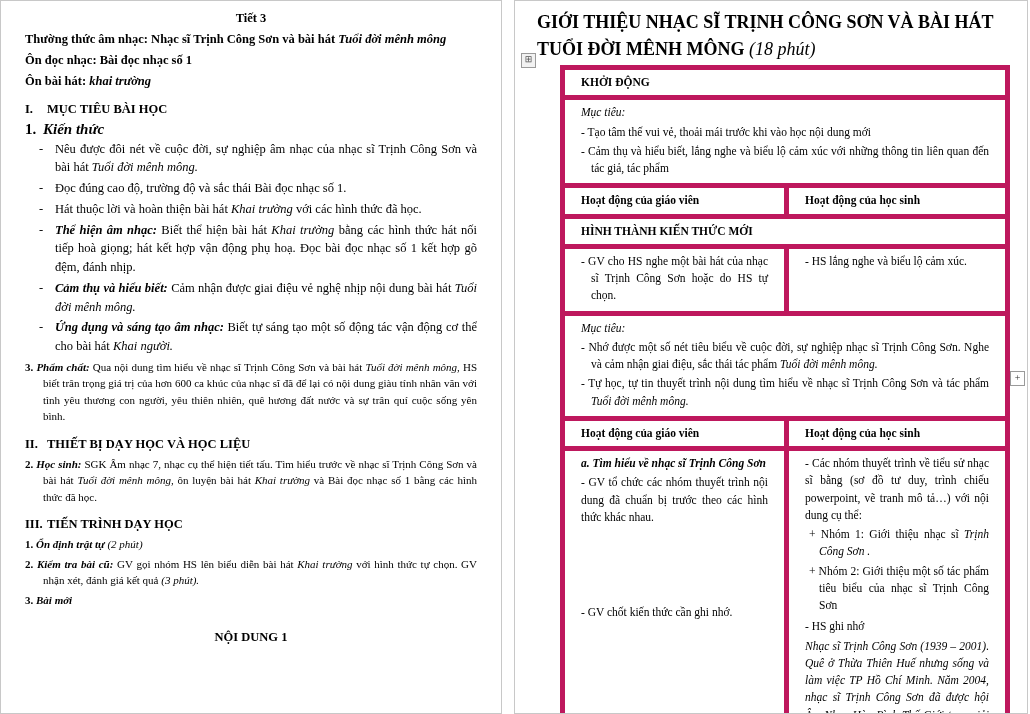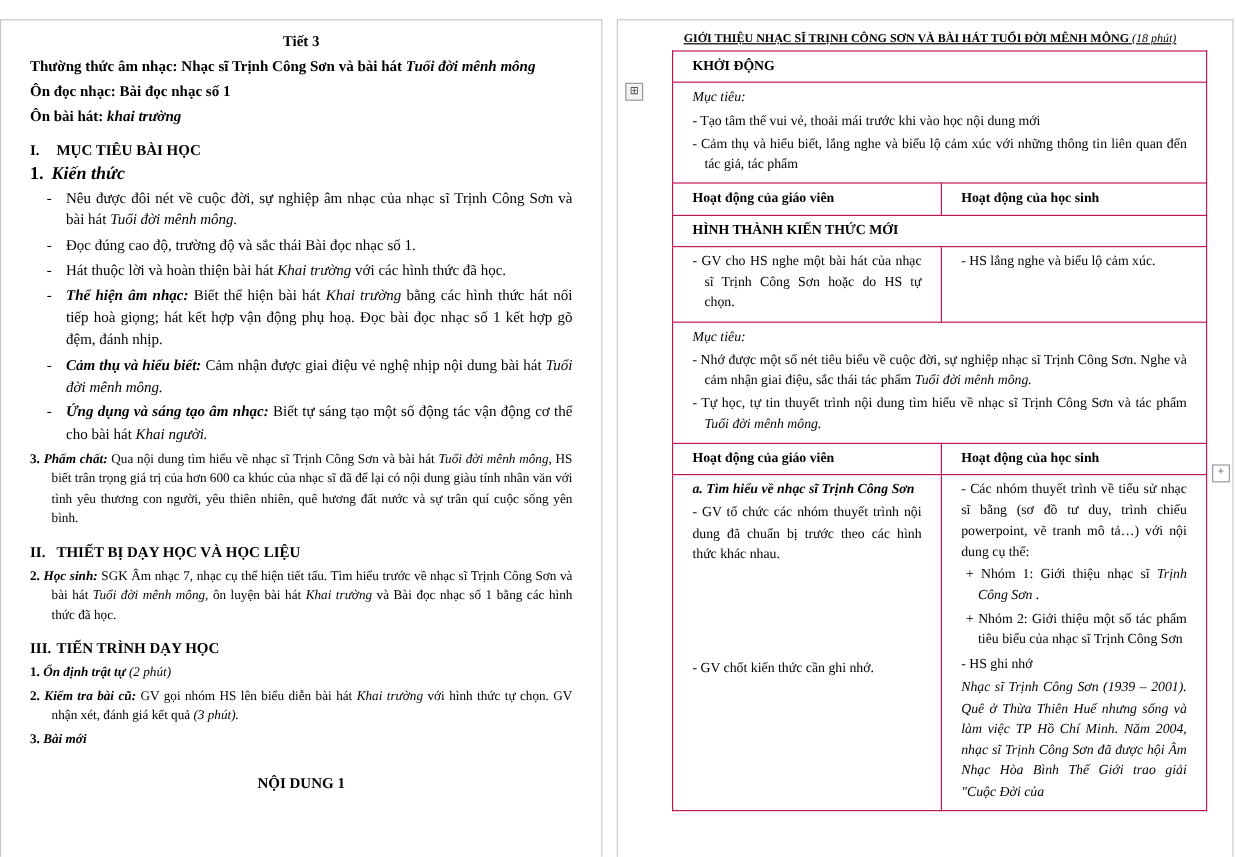--- a/index.html
+++ b/index.html
@@ -11,21 +11,20 @@
     width: 1030px;
     height: 714px;
     font-family: "Liberation Serif", serif;
     color: #000000;
     overflow: hidden;
   }
   .page-wrap {
     display: flex;
     width: 1030px;
     height: 562px;
-    margin-top: 16px;
   }
   .page {
     position: relative;
     background: #ffffff;
     border: 1px solid #c8c8c8;
     box-sizing: border-box;
     overflow: hidden;
   }
   .page-left {
     width: 502px;
@@ -92,42 +91,41 @@
   }
   .underline { }
   .noidung {
     text-align: center;
     font-weight: bold;
     font-size: 12.5px;
     margin-top: 22px;
   }
   
   .r-title {
-    font-size: 10px;
-    font-weight: bold;
-    text-align: center;
+    font-size: 18px;
+    font-weight: bold;
+    text-align: left;
     line-height: 1.5;
     margin: 0 0 2px 0;
-    text-decoration: underline;
   }
   .r-title .normal {
     font-weight: bold;
   }
   .r-title .mins {
     font-weight: normal;
     font-style: italic;
   }
   table.doc {
     border-collapse: collapse;
     width: 445px;
     margin-left: 23px;
     table-layout: fixed;
   }
   table.doc td {
-    border: 1px solid #be185d;
+    border: 5px solid #be185d;
     vertical-align: top;
     padding: 4px 16px;
     font-size: 11.5px;
     line-height: 1.5;
     text-align: justify;
   }
   td.center-head {
     text-align: center;
     font-weight: bold;
     font-size: 12px;

